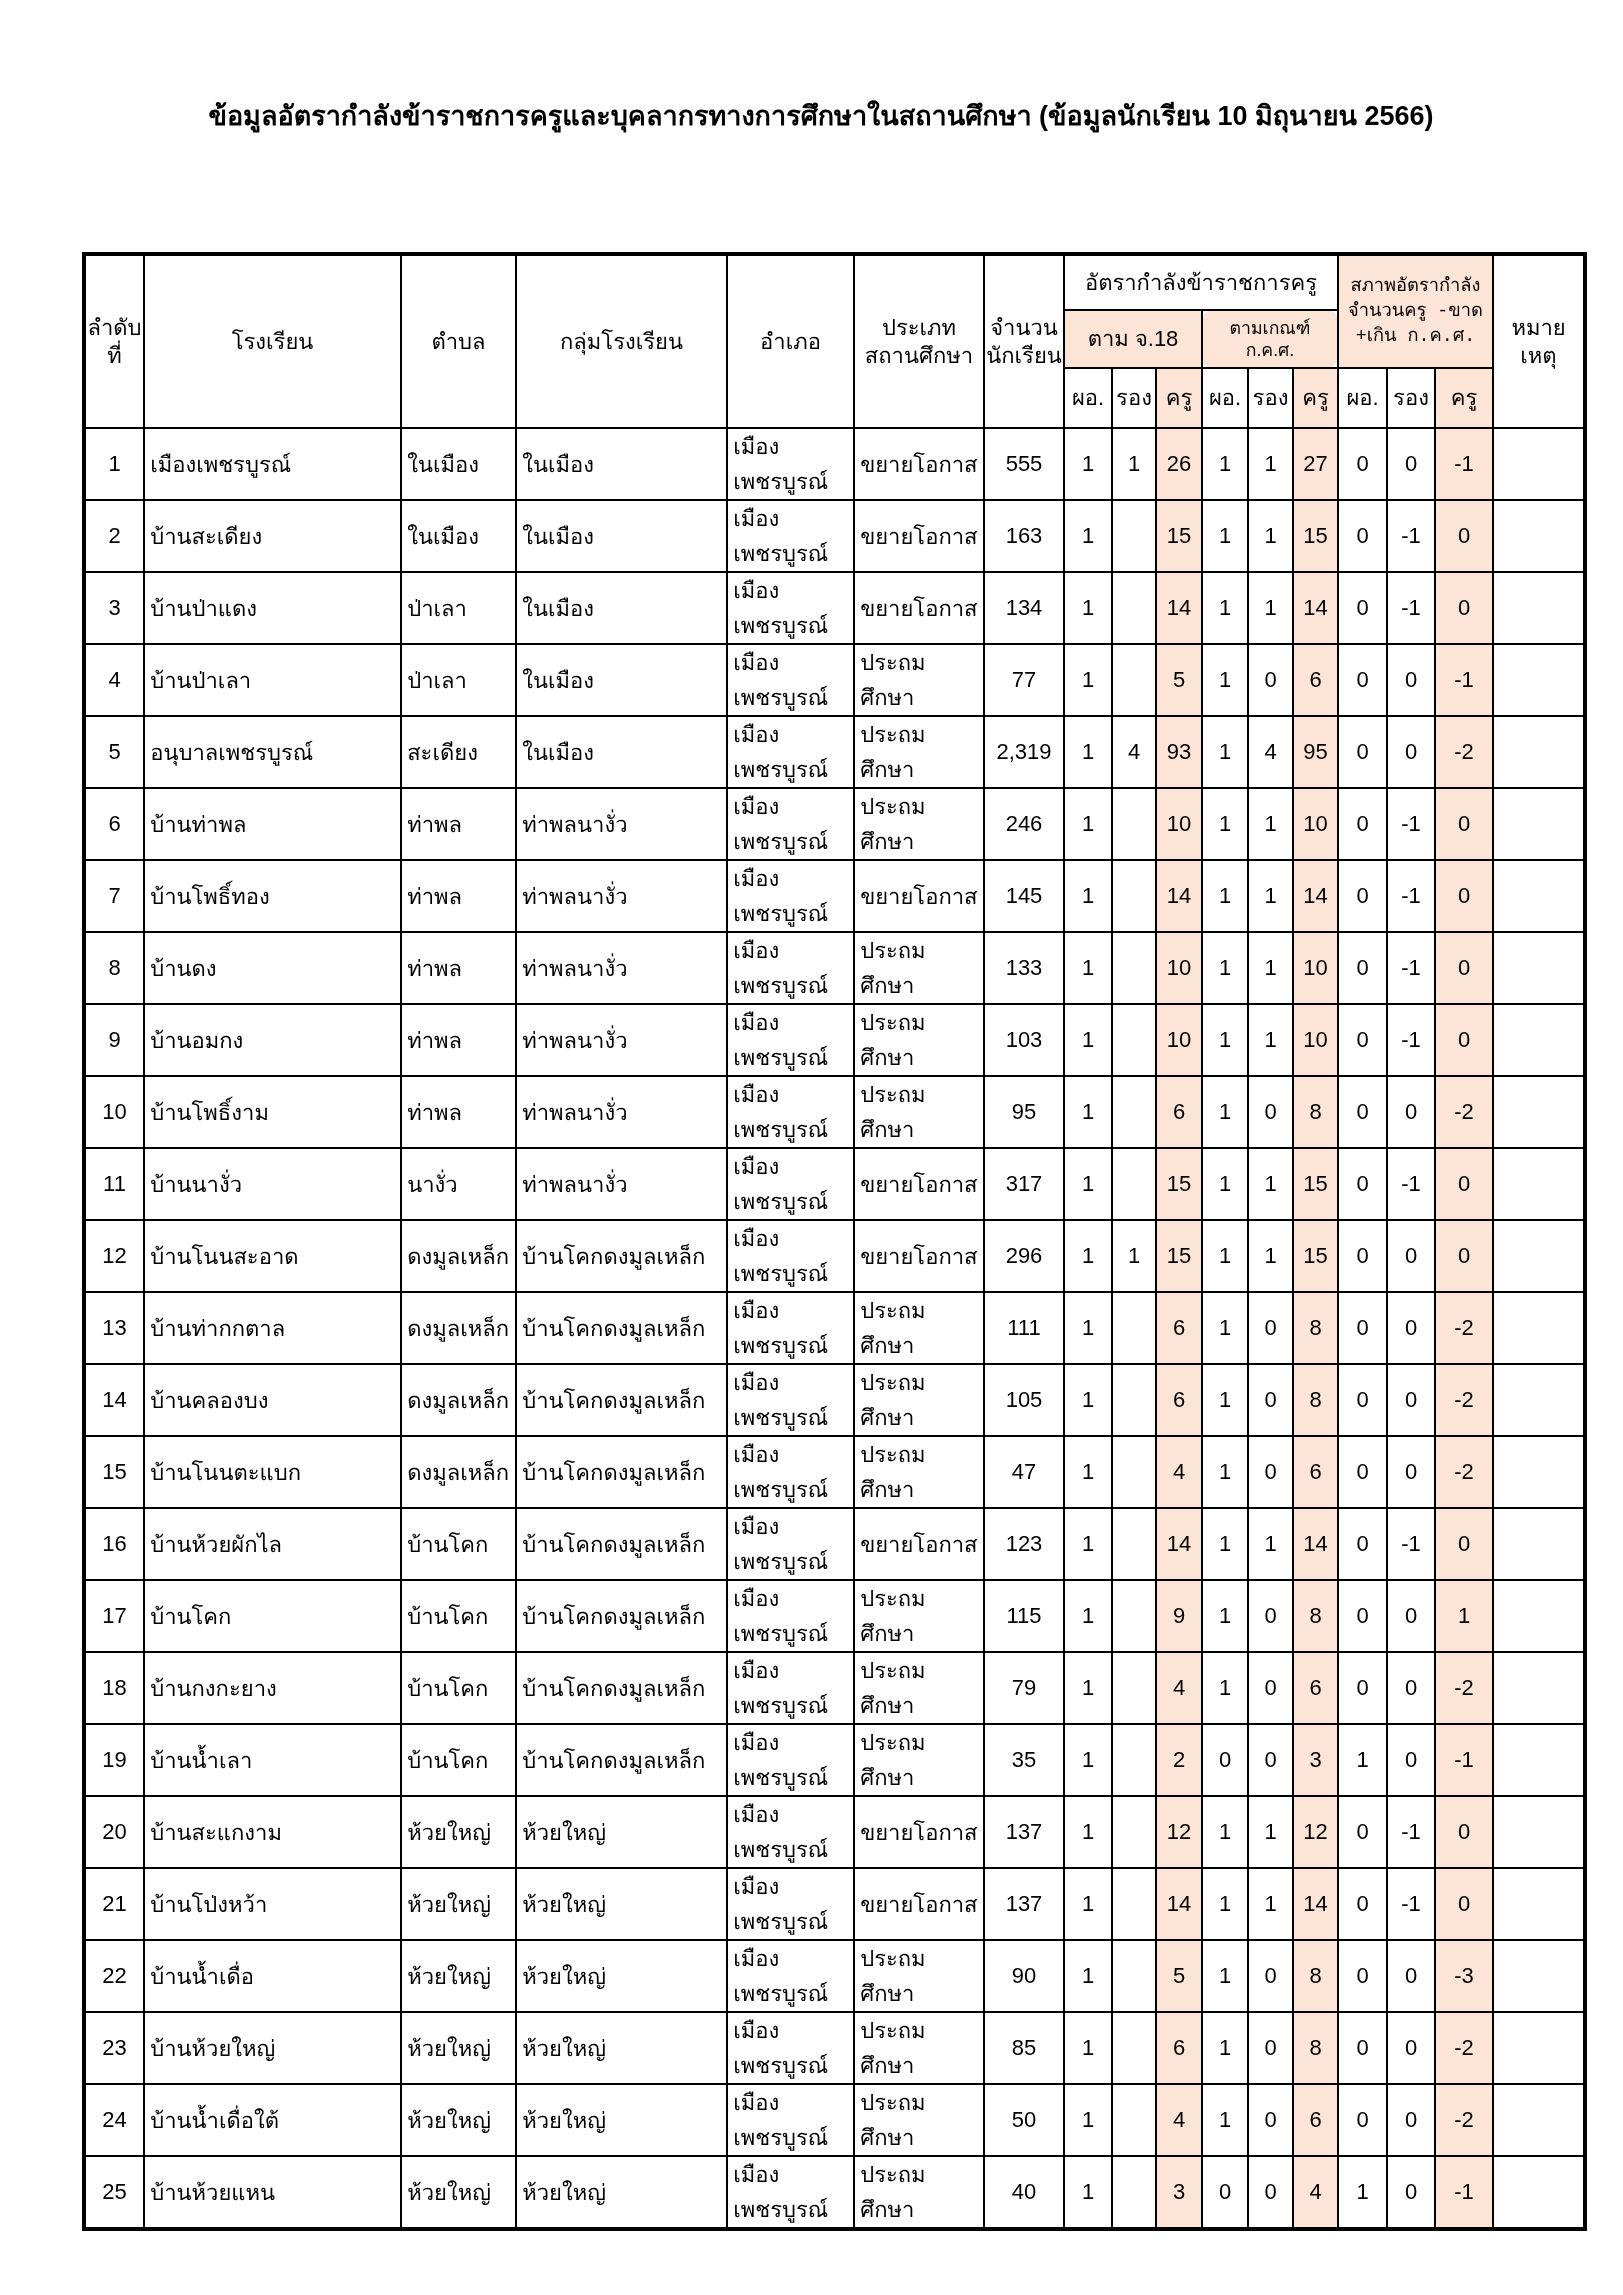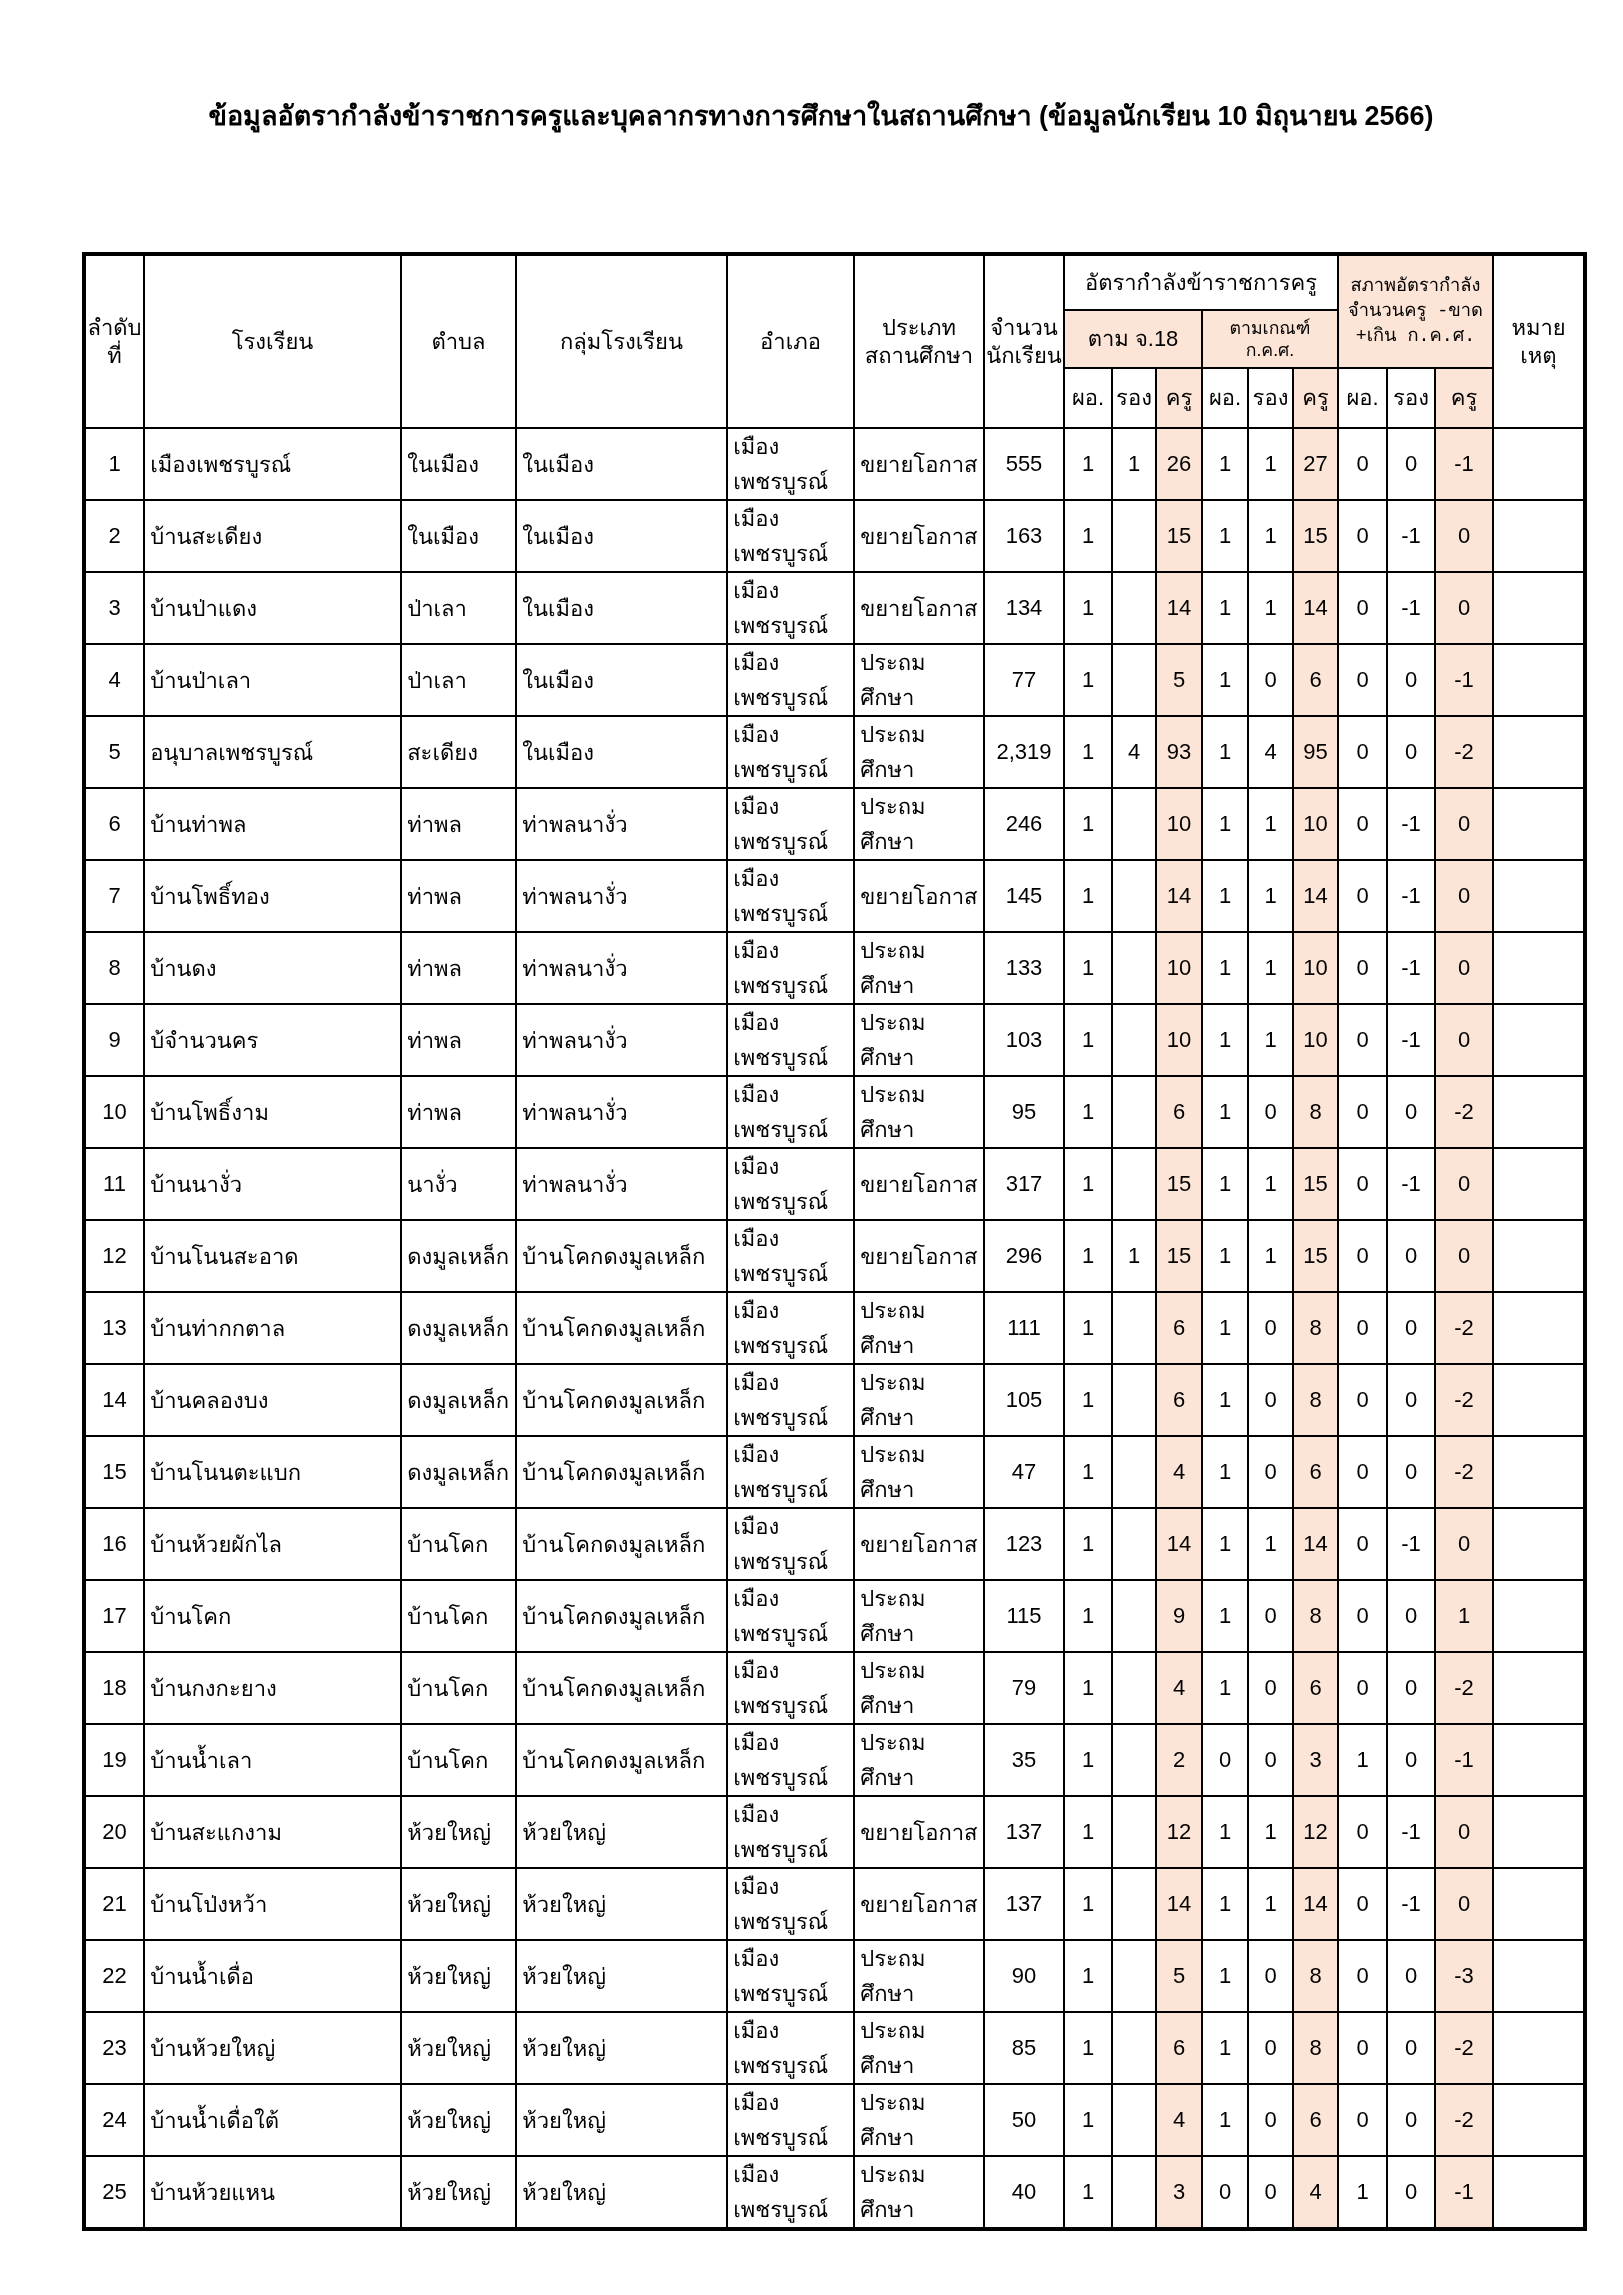--- a/index.html
+++ b/index.html
@@ -30,21 +30,21 @@
     border: 2.6px solid var(--border-color);
     vertical-align: middle;
     overflow: hidden;
     font-weight: normal;
     padding: 0;
   }
   thead th { font-size: 22px; line-height: 1.25; white-space: pre-line; }
   thead tr.band-1 { height: 56px; }
   thead tr.band-2 { height: 58px; }
   thead tr.band-3 { height: 60px; }
-  thead th.small { font-size: 17.7px; }
+  thead th.small { font-size: 17.7px; border-radius: 11px; }
   thead th.cond-head { font-size: 18.3px; line-height: 1.35; font-family: Liberation Mono, monospace; }
   tbody tr { height: 58px; }
   tbody td { font-size: 22px; }
   td.c-left { text-align: left; padding: 0 5.2px; }
   td.c-center, td.c-num { text-align: center; }
   .shade { background: var(--highlight); }
 </style>
 </head>
 <body>
 
@@ -257,21 +257,21 @@
           <td class="c-num">1</td>
           <td class="c-num">1</td>
           <td class="c-num shade">10</td>
           <td class="c-num">0</td>
           <td class="c-num">-1</td>
           <td class="c-num shade">0</td>
           <td class="c-center"></td>
         </tr>
         <tr>
           <td class="c-center">9</td>
-          <td class="c-left">บ้จำนวนคร</td>
+          <td class="c-left">บ้านอมกง</td>
           <td class="c-left">ท่าพล</td>
           <td class="c-left">ท่าพลนางั่ว</td>
           <td class="c-left">เมืองเพชรบูรณ์</td>
           <td class="c-left">ประถมศึกษา</td>
           <td class="c-center">103</td>
           <td class="c-num">1</td>
           <td class="c-num"></td>
           <td class="c-num shade">10</td>
           <td class="c-num">1</td>
           <td class="c-num">1</td>

